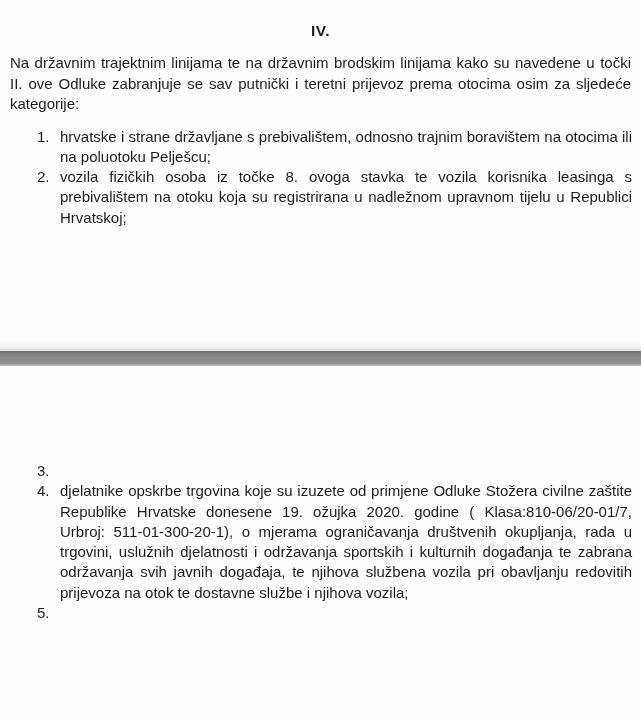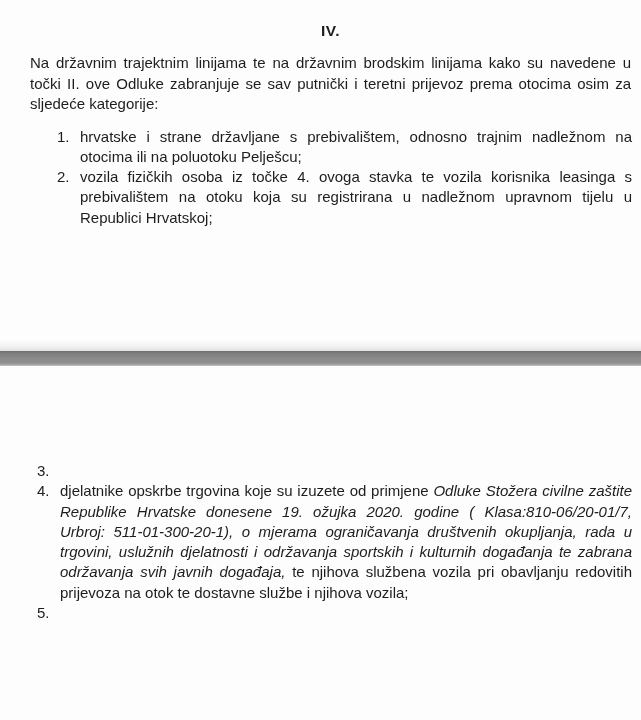--- a/index.html
+++ b/index.html
@@ -14,21 +14,21 @@
     overflow: hidden;
     font-family: "Liberation Sans", sans-serif;
     color: #1d1d1d;
     -webkit-font-smoothing: antialiased;
   }
   .page {
     position: absolute;
     left: 0;
     right: 0;
   }
-  .page1 { top: 0; padding-left: 20px; }
+  .page1 { top: 0; }
   .page2 { top: 461px; }
 
   .heading {
     text-align: center;
     font-weight: bold;
     font-size: 15.5px;
     line-height: 20px;
     padding-top: 21px;
     letter-spacing: 0.5px;
   }
@@ -51,21 +51,21 @@
   .li .num {
     flex: 0 0 23px;
     margin-left: 37px;
     text-align: left;
   }
   .li .txt {
     flex: 1 1 auto;
     margin-right: 9px;
     text-align: justify;
   }
-  .it { font-style: italic; }
+  .it { }
 
   
   .page-gap-shadow {
     position: absolute;
     top: 340px;
     left: 0;
     right: 0;
     height: 11px;
     background: linear-gradient(180deg, rgba(255,255,255,0) 0%, #f3f3f3 55%, #e2e2e2 100%);
   }
@@ -81,25 +81,25 @@
 </head>
 <body>
 
 <div class="page page1">
   <div class="heading">IV.</div>
   <div class="para">Na državnim trajektnim linijama te na državnim brodskim linijama kako su navedene u točki II. ove Odluke zabranjuje se sav putnički i teretni prijevoz prema otocima osim za sljedeće kategorije:</div>
 
   <div class="olist">
     <div class="li">
       <span class="num">1.</span>
-      <span class="txt">hrvatske i strane državljane s prebivalištem, odnosno trajnim nadležnom na otocima ili na poluotoku Pelješcu;</span>
+      <span class="txt">hrvatske i strane državljane s prebivalištem, odnosno trajnim boravištem na otocima ili na poluotoku Pelješcu;</span>
     </div>
     <div class="li">
       <span class="num">2.</span>
-      <span class="txt">vozila fizičkih osoba iz točke 4. ovoga stavka te vozila korisnika leasinga s prebivalištem na otoku koja su registrirana u nadležnom upravnom tijelu u Republici Hrvatskoj;</span>
+      <span class="txt">vozila fizičkih osoba iz točke 8. ovoga stavka te vozila korisnika leasinga s prebivalištem na otoku koja su registrirana u nadležnom upravnom tijelu u Republici Hrvatskoj;</span>
     </div>
   </div>
 </div>
 
 <div class="page-gap-shadow"></div>
 <div class="page-bar"></div>
 
 <div class="page page2">
   <div class="olist">
     <div class="li">

